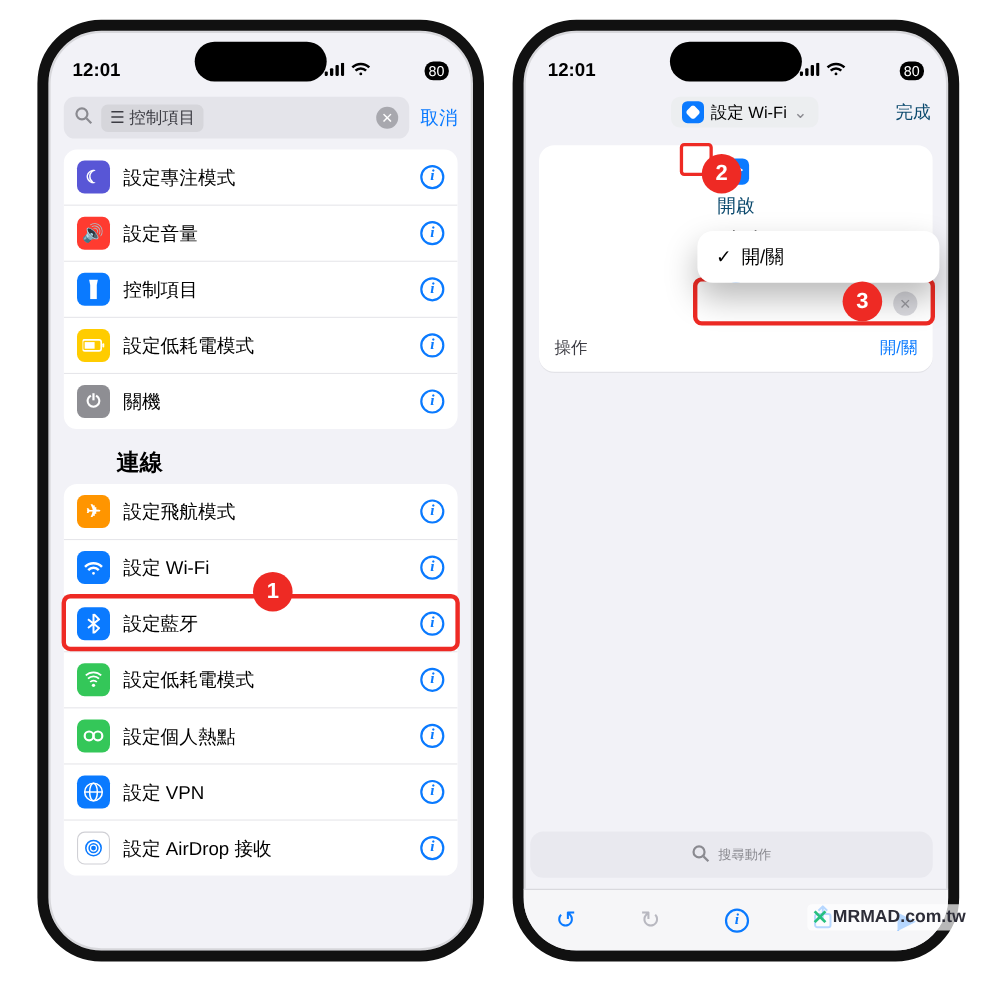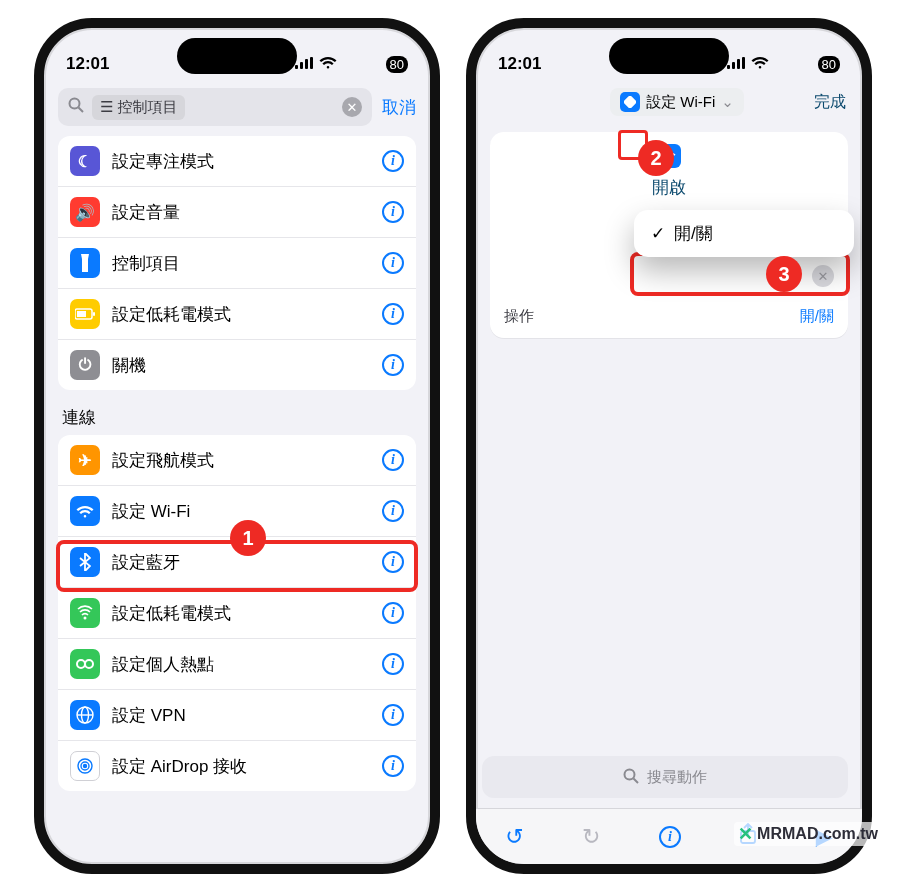--- a/index.html
+++ b/index.html
@@ -109,21 +109,21 @@
   .info {
     margin-left:auto;
     width:22px;height:22px;border-radius:50%;
     border:2px solid #0a7aff;color:#0a7aff;
     display:flex;align-items:center;justify-content:center;
     font-family:"Times New Roman",serif;
     font-style:italic;font-weight:700;font-size:14px;
   }
   .sectionhdr {
     padding:16px 18px 6px;
-    font-size:17px; font-weight:400; color:#000;
+    font-size:21px; font-weight:700; color:#000;margin-left:44px;
   }
 
   
   .redbox {
     position:absolute; border:4px solid #ee2a24; border-radius:8px;
     pointer-events:none;
   }
   .badge {
     position:absolute;
     width:36px;height:36px;border-radius:50%;
@@ -196,21 +196,21 @@
   }
   .menu .mrow:last-child{border-bottom:none;}
   .menu .check{width:16px;text-align:center;}
   .menu .ricon{margin-left:auto;color:#7a7a82;font-size:18px;}
 
   
   .searchactions{
     position:absolute; left:6px; right:14px; bottom:66px;
     height:42px;background:#e9e9ef;border-radius:12px;
     display:flex;align-items:center;justify-content:center;
-    gap:8px;color:#8a8a90;font-size:15px;
+    gap:8px;color:#8a8a90;font-size:12px;
   }
   .toolbar {
     position:absolute;left:0;right:0;bottom:0;
     height:56px;background:#f6f6f8;border-top:1px solid #d6d6db;
     display:flex;justify-content:space-around;align-items:center;
     color:#0a7aff;font-size:22px;
   }
 
   
   .wm{

